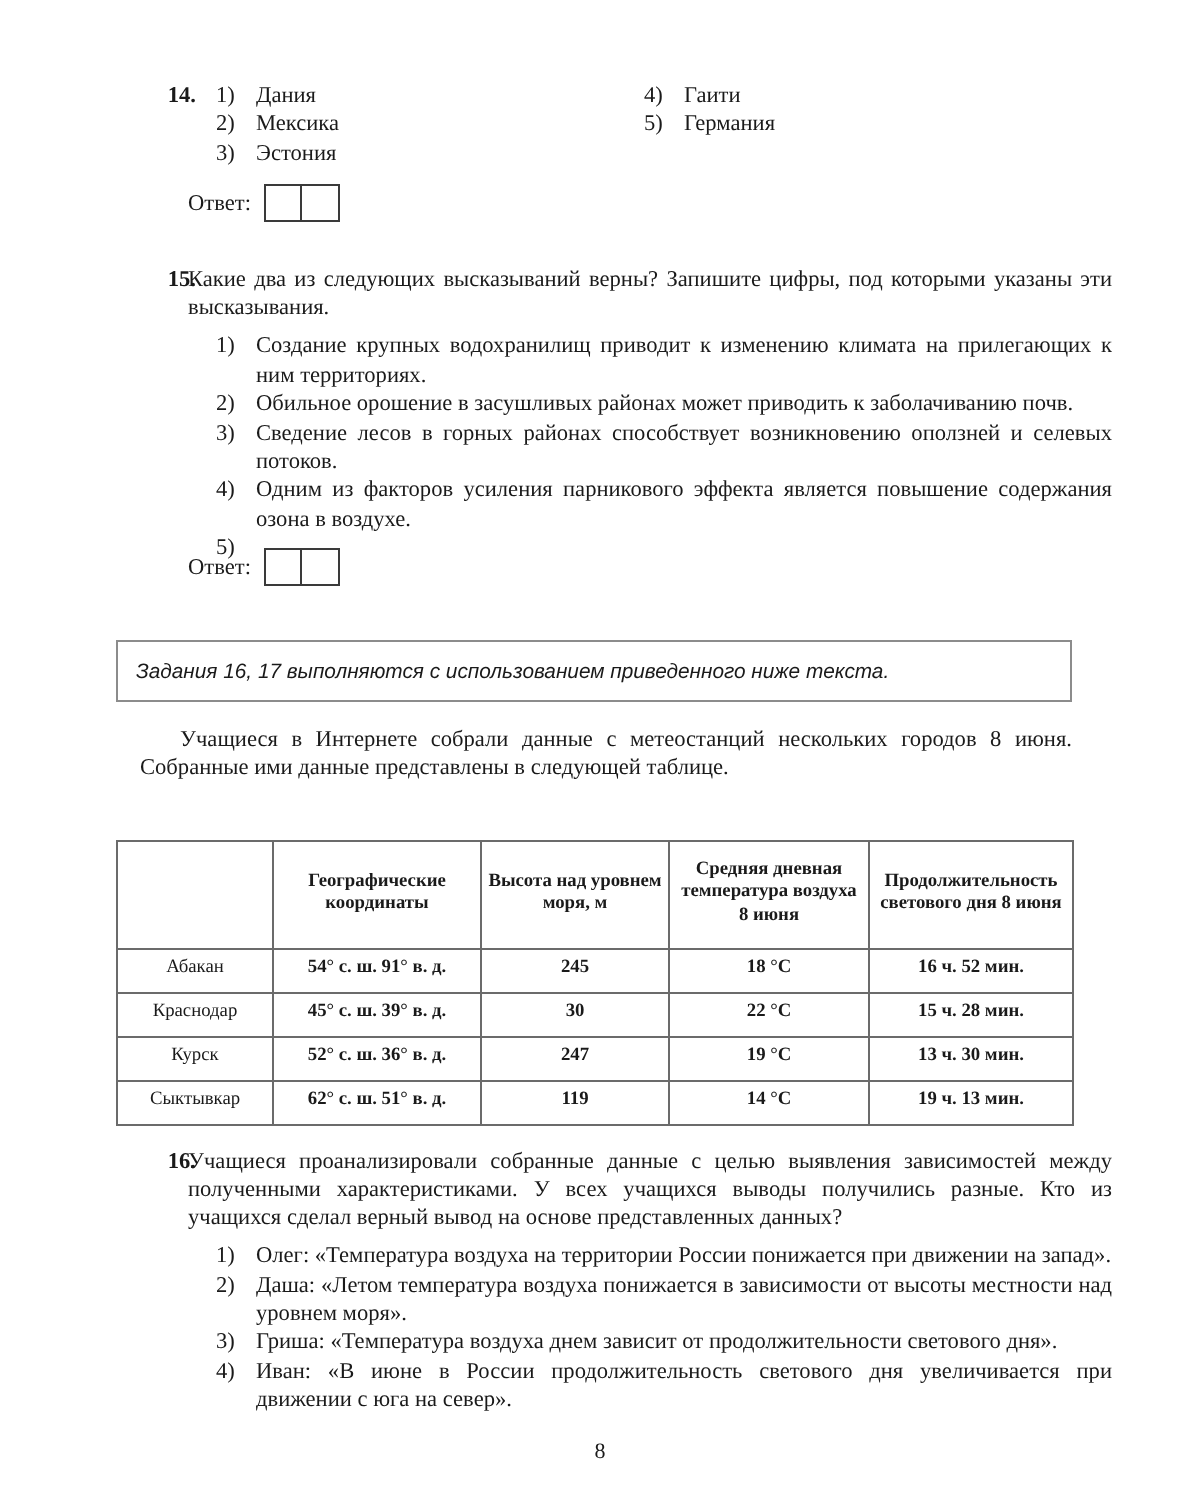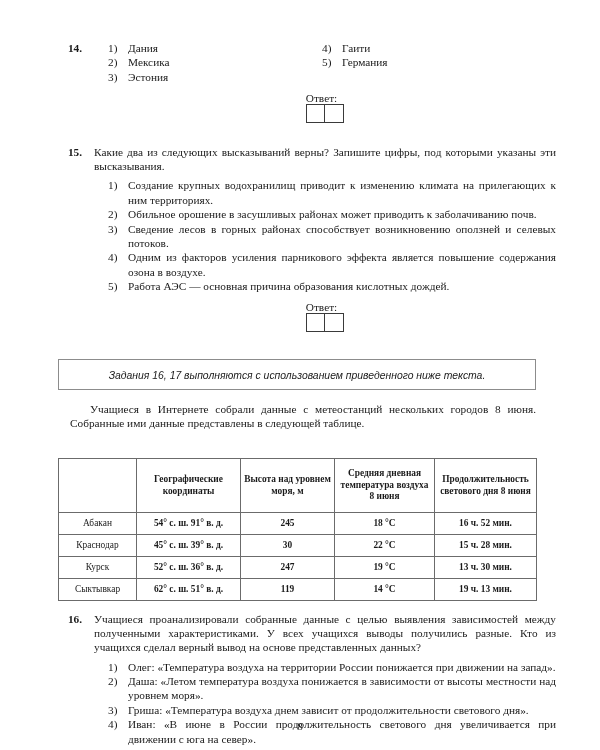--- a/index.html
+++ b/index.html
@@ -24,21 +24,21 @@
     padding: 36px 44px 0 56px;
   }
 
   
   .question {
     position: relative;
     margin-bottom: 6px;
   }
   .q-num {
     position: absolute;
-    left: 0;
+    left: 16px;
     top: 0;
     width: 26px;
     text-align: right;
     font-weight: bold;
     font-size: 11.3px;
     line-height: 14.2px;
   }
   .q-body {
     margin-left: 38px;
   }
@@ -101,21 +101,20 @@
     left: 0;
     top: 0;
   }
 
   
   .answer-row {
     display: flex;
     align-items: center;
     margin-top: 7px;
     margin-left: 0px;
-    flex-direction: column;
   }
   .answer-label {
     font-size: 11.3px;
     margin-right: 7px;
   }
   .answer-cells {
     display: flex;
   }
   .answer-cell {
     width: 19px;
@@ -128,21 +127,20 @@
     border-left: none;
   }
 
   
   .note-box {
     border: 1px solid #8c8c8c;
     box-sizing: border-box;
     padding: 5px 9px 6px 9px;
     margin: 10px 0 12px 2px;
     width: 478px;
-    text-align: center;
   }
   .note-box-text {
     font-family: "Liberation Sans", "DejaVu Sans", sans-serif;
     font-style: italic;
     font-size: 10.4px;
     line-height: 12px;
     color: #1a1a1a;
   }
 
   
@@ -268,21 +266,20 @@
         <li>
           <span class="marker">3)</span>
           <span>Сведение лесов в горных районах способствует возникновению оползней и селевых потоков.</span>
         </li>
         <li>
           <span class="marker">4)</span>
           <span>Одним из факторов усиления парникового эффекта является повышение содержания озона в воздухе.</span>
         </li>
         <li>
           <span class="marker">5)</span>
-          <span>Работа АЭС — основная причина образования кислотных дождей.</span>
         </li>
       </ul>
 
       <div class="answer-row">
         <span class="answer-label">Ответ:</span>
         <span class="answer-cells">
           <span class="answer-cell"></span>
           <span class="answer-cell"></span>
         </span>
       </div>

